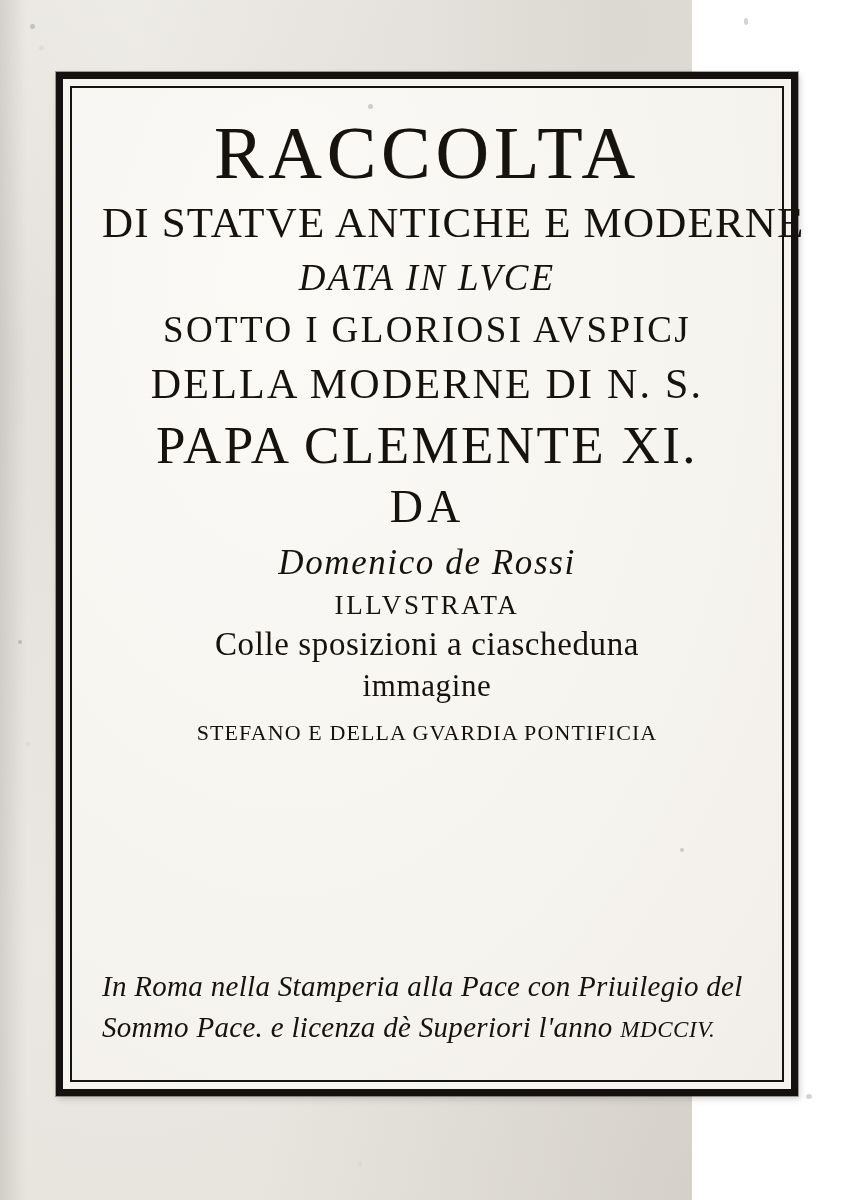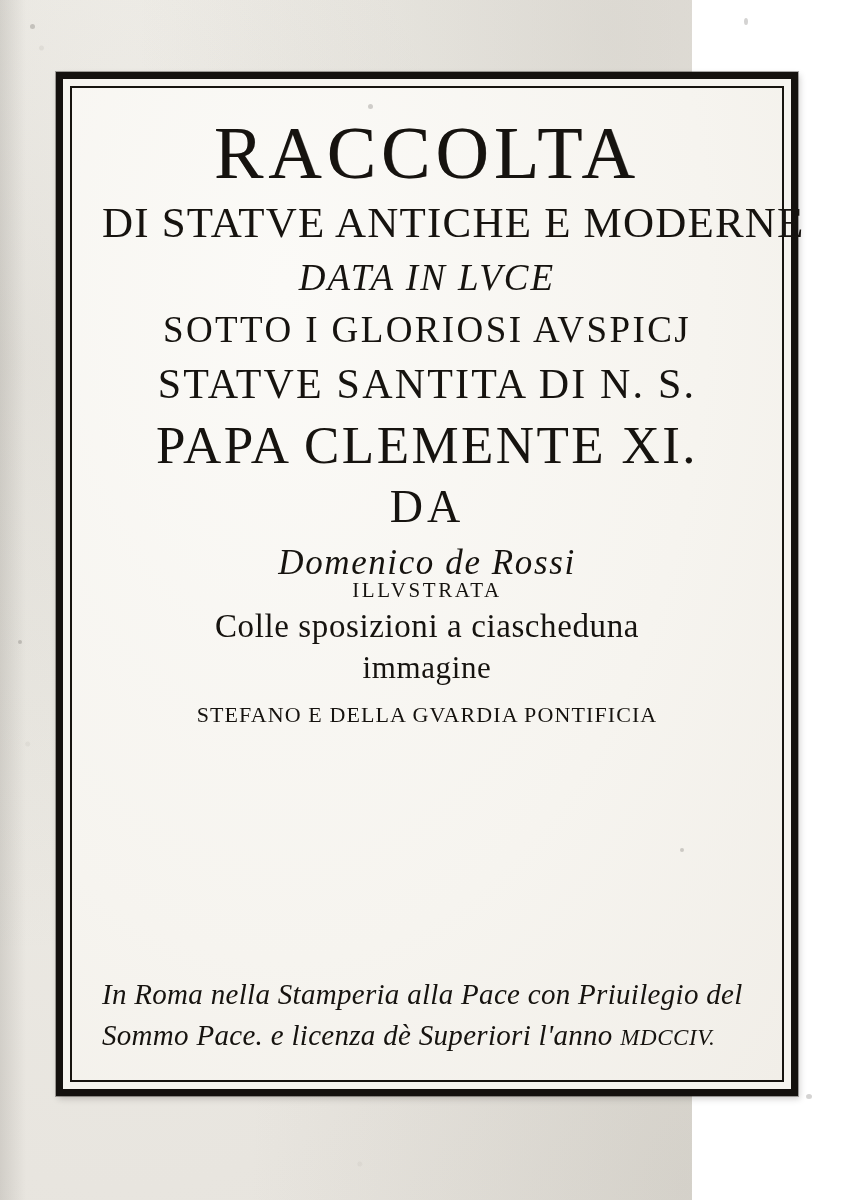--- a/index.html
+++ b/index.html
@@ -122,22 +122,23 @@
     letter-spacing: 4px;
     margin-top: 12px;
   }
   .l-rossi {
     font-size: 35px;
     font-style: italic;
     letter-spacing: 1.6px;
     margin-top: 14px;
   }
   .l-illustrata {
-    font-size: 21px;
+    font-size: 27px;
     letter-spacing: 2.6px;
+    margin-top: 12px;
     text-align: center;
   }
   .l-colle {
     font-size: 33px;
     letter-spacing: 0.6px;
     margin-top: 8px;
   }
   .l-immagine {
     font-size: 31px;
     letter-spacing: 0.6px;
@@ -157,21 +158,21 @@
     font-size: 22px;
     letter-spacing: 1.1px;
     margin-top: 20px;
   }
 
   
   #imprint {
     position: absolute;
     left: 30px;
     right: 30px;
-    bottom: 24px;
+    bottom: 32px;
     font-style: italic;
     font-size: 29px;
     line-height: 1.42;
     letter-spacing: 0.3px;
     color: #16130f;
   }
   #imprint .small-caps {
     font-style: italic;
     font-size: 23px;
     letter-spacing: 0.6px;
@@ -204,21 +205,21 @@
       <div id="content">
 
         <span class="ln l-raccolta">RACCOLTA</span>
 
         <span class="ln l-statue">DI STATVE ANTICHE E MODERNE</span>
 
         <span class="ln l-data">DATA IN LVCE</span>
 
         <span class="ln l-sotto">SOTTO I GLORIOSI AVSPICJ</span>
 
-        <span class="ln l-della">STATVE SANTITA DI N. S.</span>
+        <span class="ln l-della">DELLA MODERNE DI N. S.</span>
 
         <span class="ln l-papa">PAPA CLEMENTE XI.</span>
 
         <span class="ln l-da">DA</span>
 
         <span class="ln l-rossi">Domenico de Rossi</span>
 
         <span class="ln l-illustrata">ILLVSTRATA</span>
 
         <span class="ln l-colle">Colle sposizioni a ciascheduna</span>

